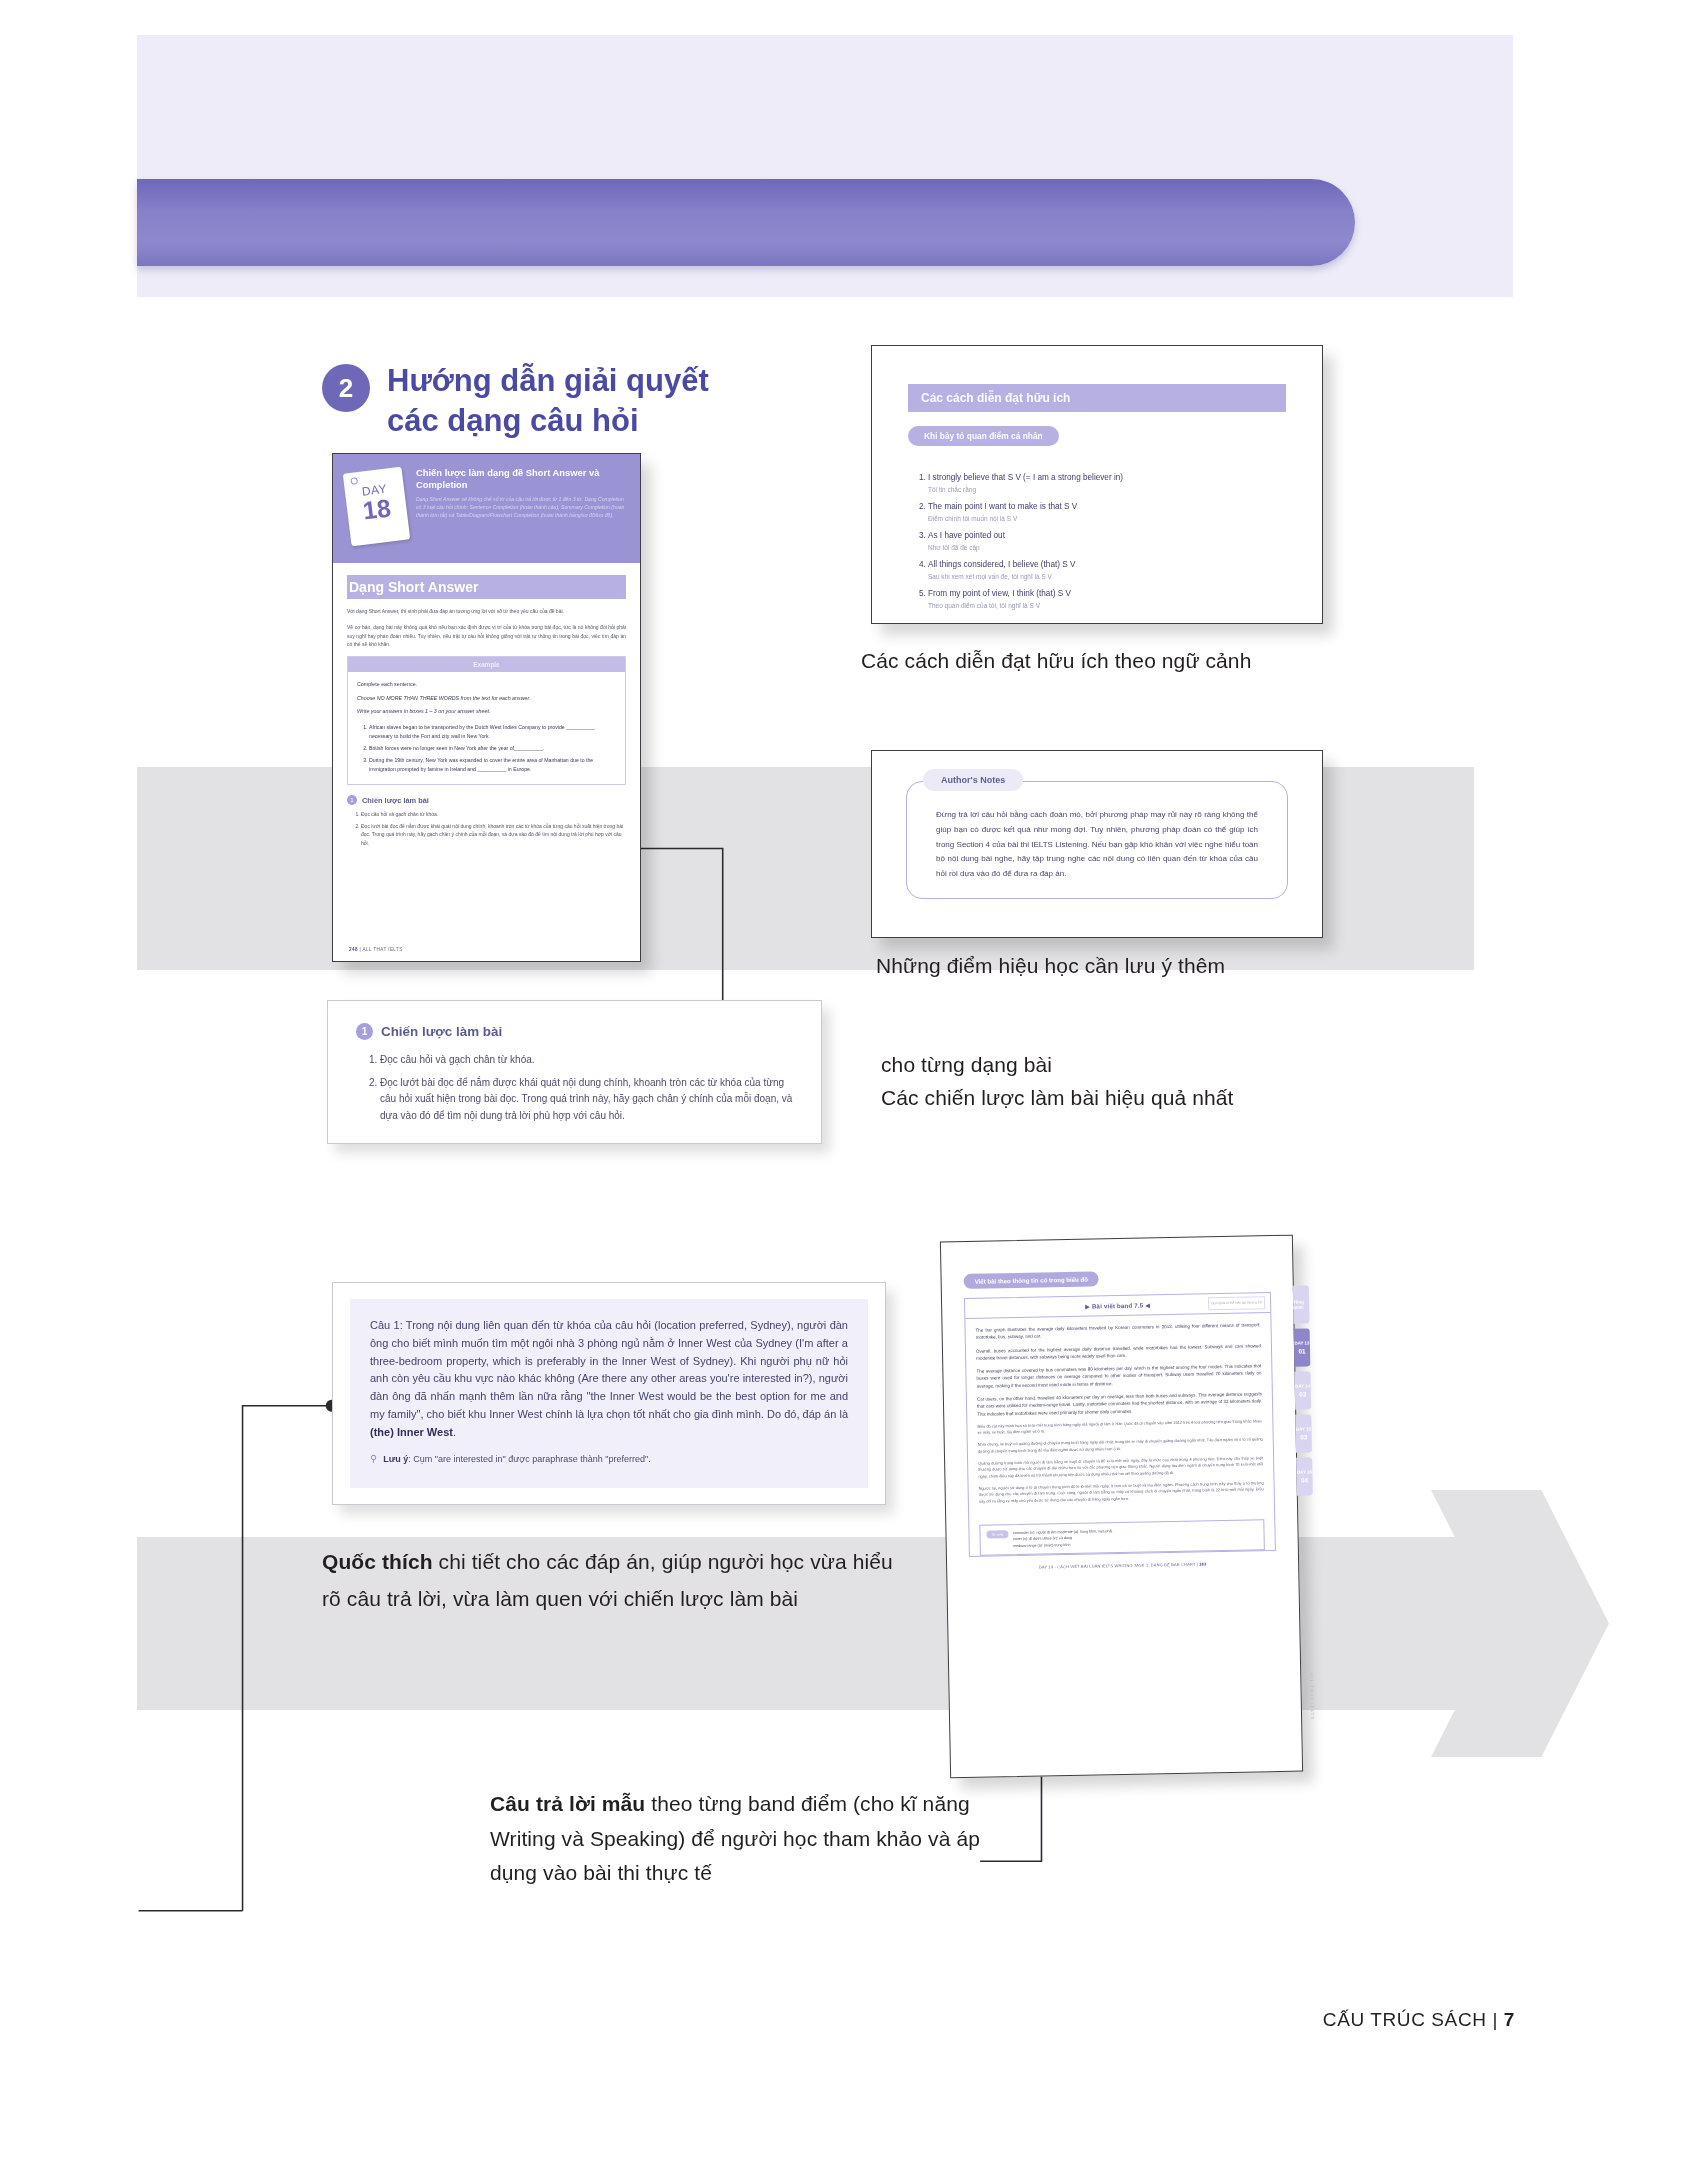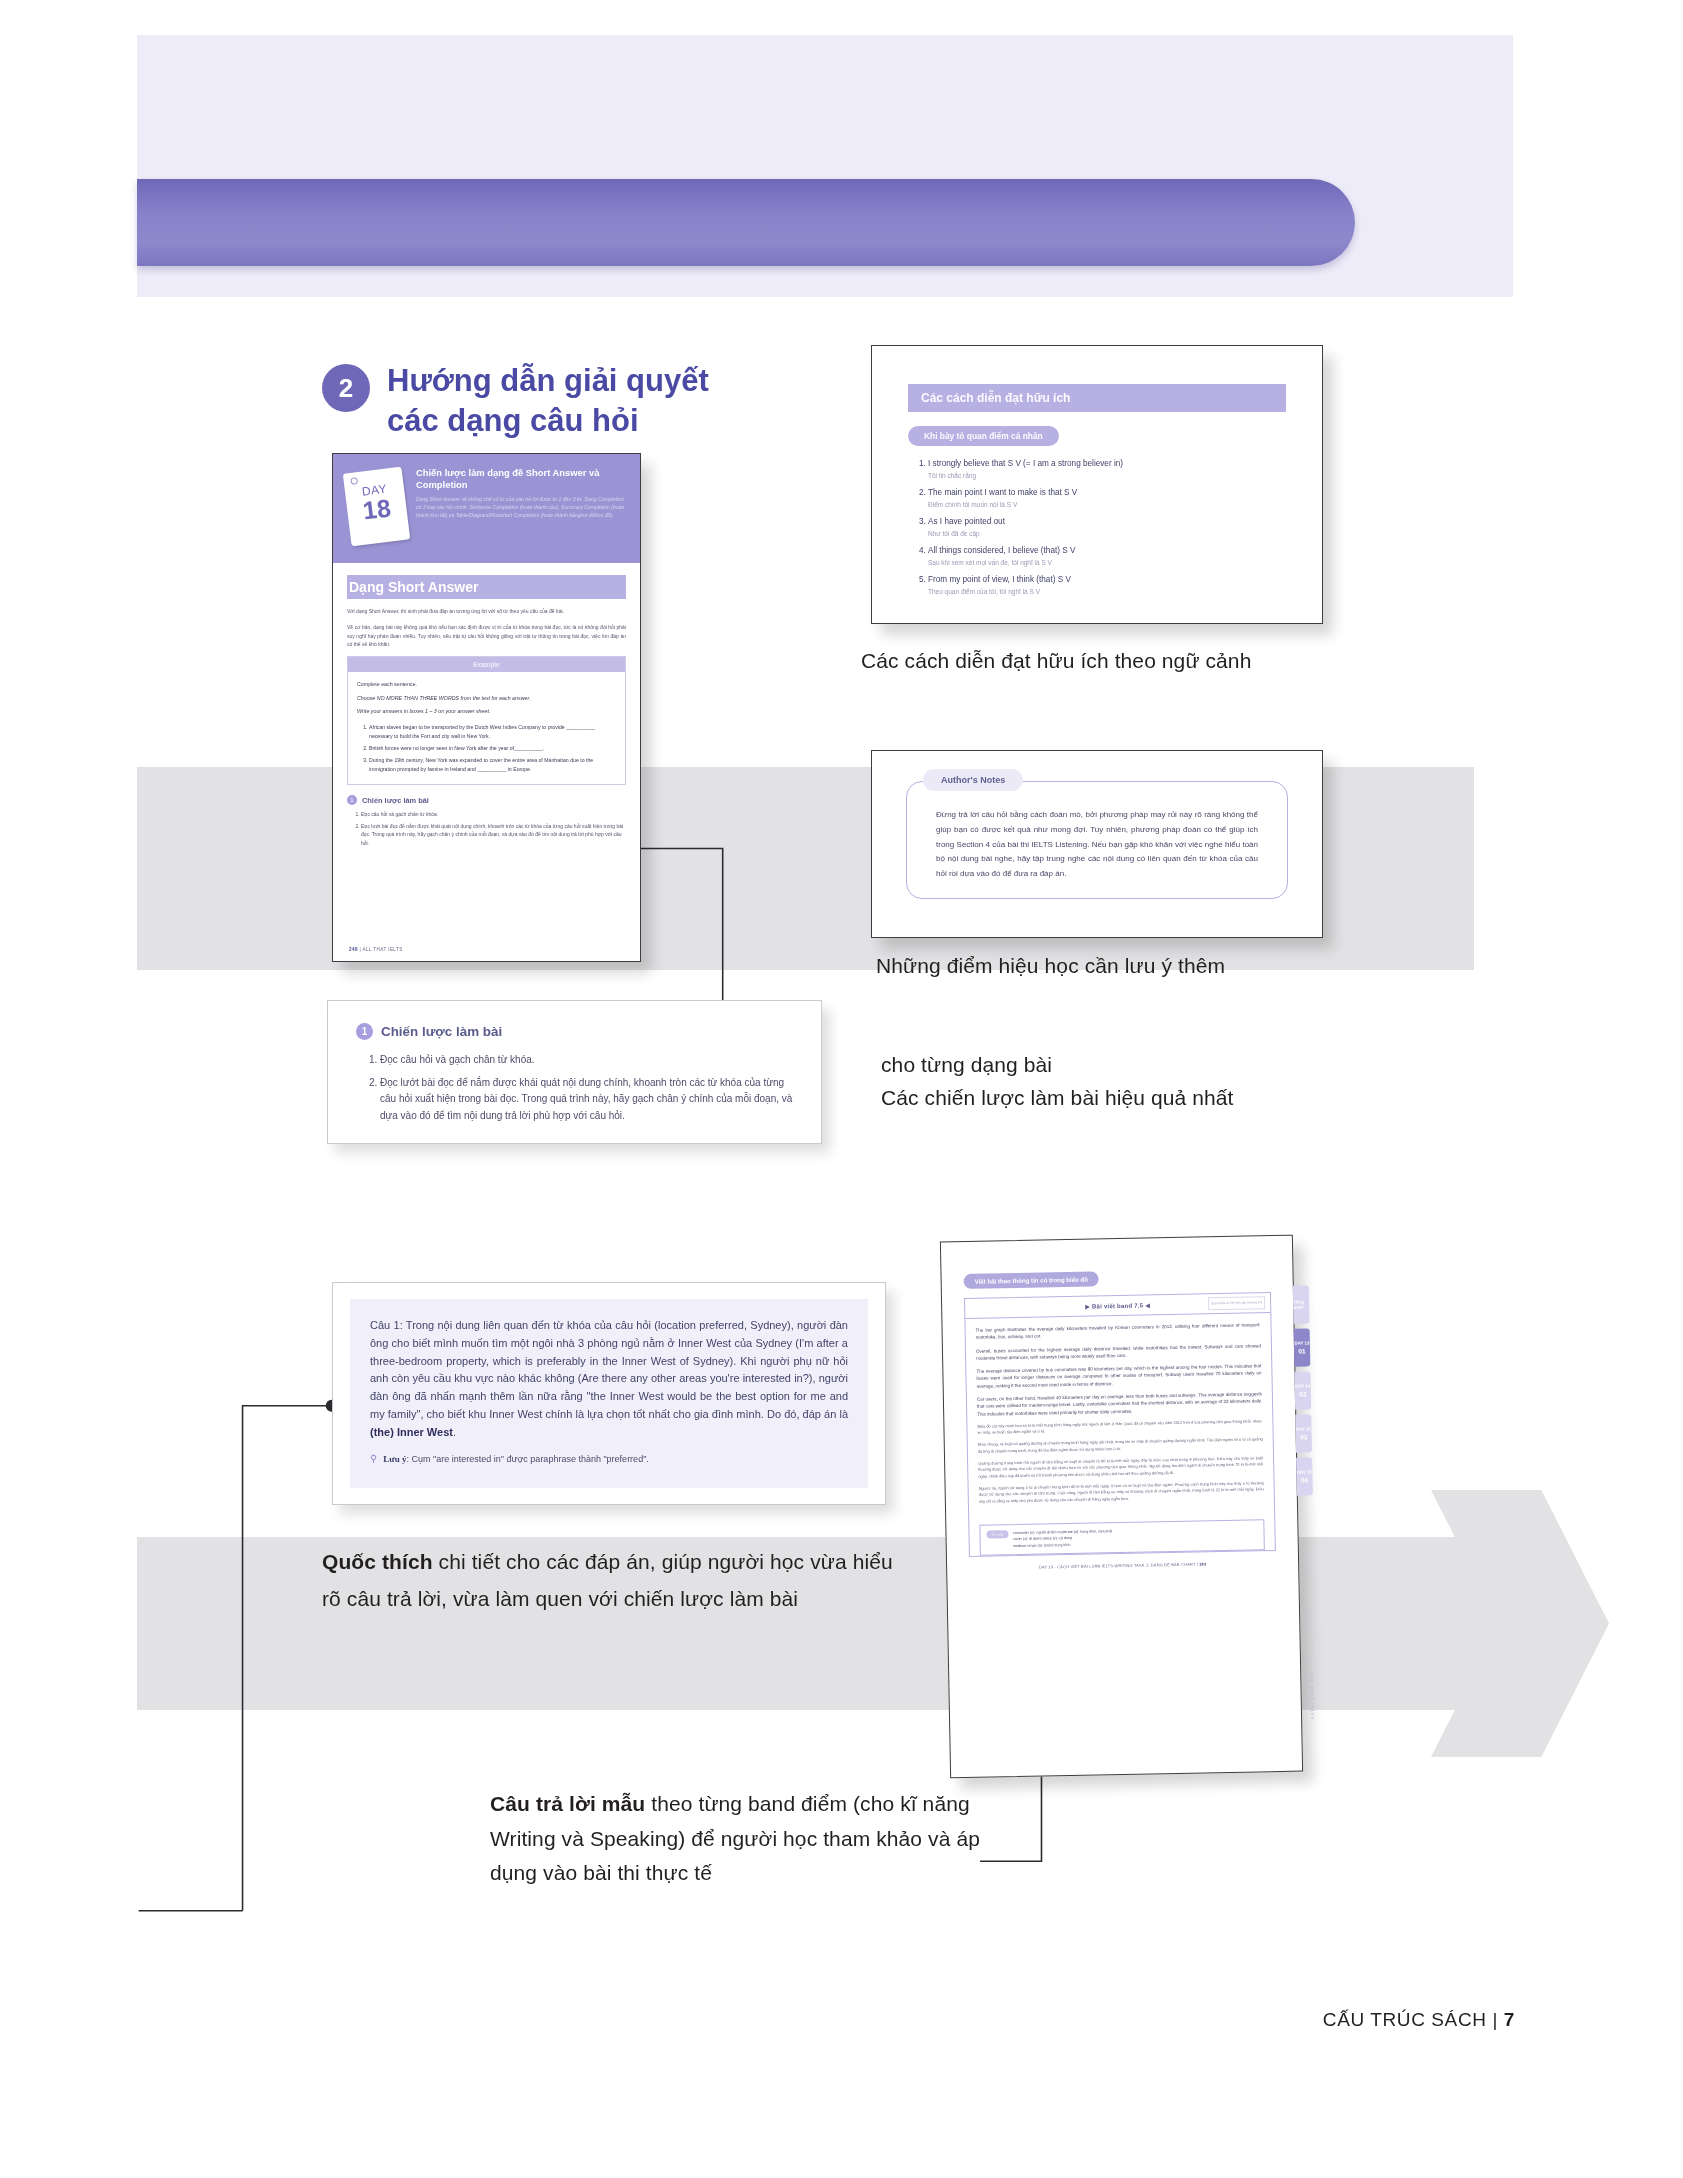--- a/index.html
+++ b/index.html
@@ -80,21 +80,21 @@
   .mk-strat ol{margin:0;padding-left:14px;}
   .mk-strat li{font-size:5px;color:#55556b;line-height:1.7;margin-bottom:3px;}
   .mk-foot{position:absolute;left:16px;bottom:9px;font-size:4.6px;color:#6b6b8a;letter-spacing:0.4px;}
   .mk-foot b{color:#4a4a8d;}
 
   
   #mock-exp{left:871px;top:345px;width:450px;height:277px;}
   .exp-inner{padding:38px 36px 0;box-sizing:border-box;}
   .exp-bar{background:#b7b0e2;color:#fbfaff;font-size:12px;font-weight:bold;padding:7px 13px;}
   .exp-pill{display:inline-block;background:#b7b0e2;color:#fbfaff;font-size:8.4px;font-weight:bold;padding:5px 16px;border-radius:14px;margin-top:14px;}
-  .exp-list{margin:12px 0 0;padding-left:20px;}
+  .exp-list{margin:26px 0 0;padding-left:20px;}
   .exp-list li{font-size:8.2px;color:#41416b;line-height:1.5;margin-bottom:6px;}
   .exp-vn{color:#9a99b5;font-size:6.5px;display:block;margin-top:1px;}
 
   
   #mock-notes{left:871px;top:750px;width:450px;height:186px;}
   .notes-inner{padding:30px 34px;box-sizing:border-box;position:relative;}
   .notes-box{border:1.4px solid #b7b0e2;border-radius:16px;padding:26px 29px 16px;position:relative;}
   .notes-tab{position:absolute;left:16px;top:-13px;background:#eceaf7;color:#5f5f90;
     font-size:9px;font-weight:bold;padding:6px 18px;border-radius:14px;}
   .notes-text{font-size:8px;color:#474768;line-height:1.85;margin:0;text-align:justify;}
@@ -111,21 +111,21 @@
 
   
   #callout-explain{position:absolute;left:332px;top:1282px;width:554px;height:223px;
     background:#fff;border:1.4px solid #c9c9cf;box-shadow:8px 9px 12px rgba(0,0,0,.13);padding:16px 17px;box-sizing:border-box;}
   .ex-inner{background:#f1effa;padding:18px 20px 25px;box-sizing:border-box;height:100%;}
   .ex-p{font-size:11px;color:#44446b;line-height:1.62;margin:0;text-align:justify;}
   .ex-p b{font-weight:bold;color:#2f2f5e;}
   .ex-note{display:flex;gap:6px;margin-top:11px;align-items:flex-start;}
   .ex-note .gl{color:#8d86c9;font-size:10px;line-height:1.2;}
   .ex-note .tx{font-size:9px;color:#4c4c6b;line-height:1.45;}
-  .ex-note .tx b{color:#3a3a66;font-family:Liberation Serif, serif;}
+  .ex-note .tx b{color:#3a3a66;}
 
   
   #mock-writing{left:945px;top:1238px;width:351px;height:535px;transform:rotate(-1.1deg);}
   .w-inner{padding:28px 22px 0;box-sizing:border-box;}
   .w-pill{display:inline-block;background:#b0a9de;color:#fdfdff;font-size:6.1px;font-weight:bold;
     padding:4px 11px;border-radius:10px;}
   .w-card{border:1px solid #b7b0e2;margin-top:9px;}
   .w-card .wh{display:flex;align-items:center;justify-content:center;position:relative;
     border-bottom:1px solid #b7b0e2;padding:6px 0;}
   .w-card .wh .t{color:#5b5b8f;font-size:6.1px;font-weight:bold;letter-spacing:0.2px;}

